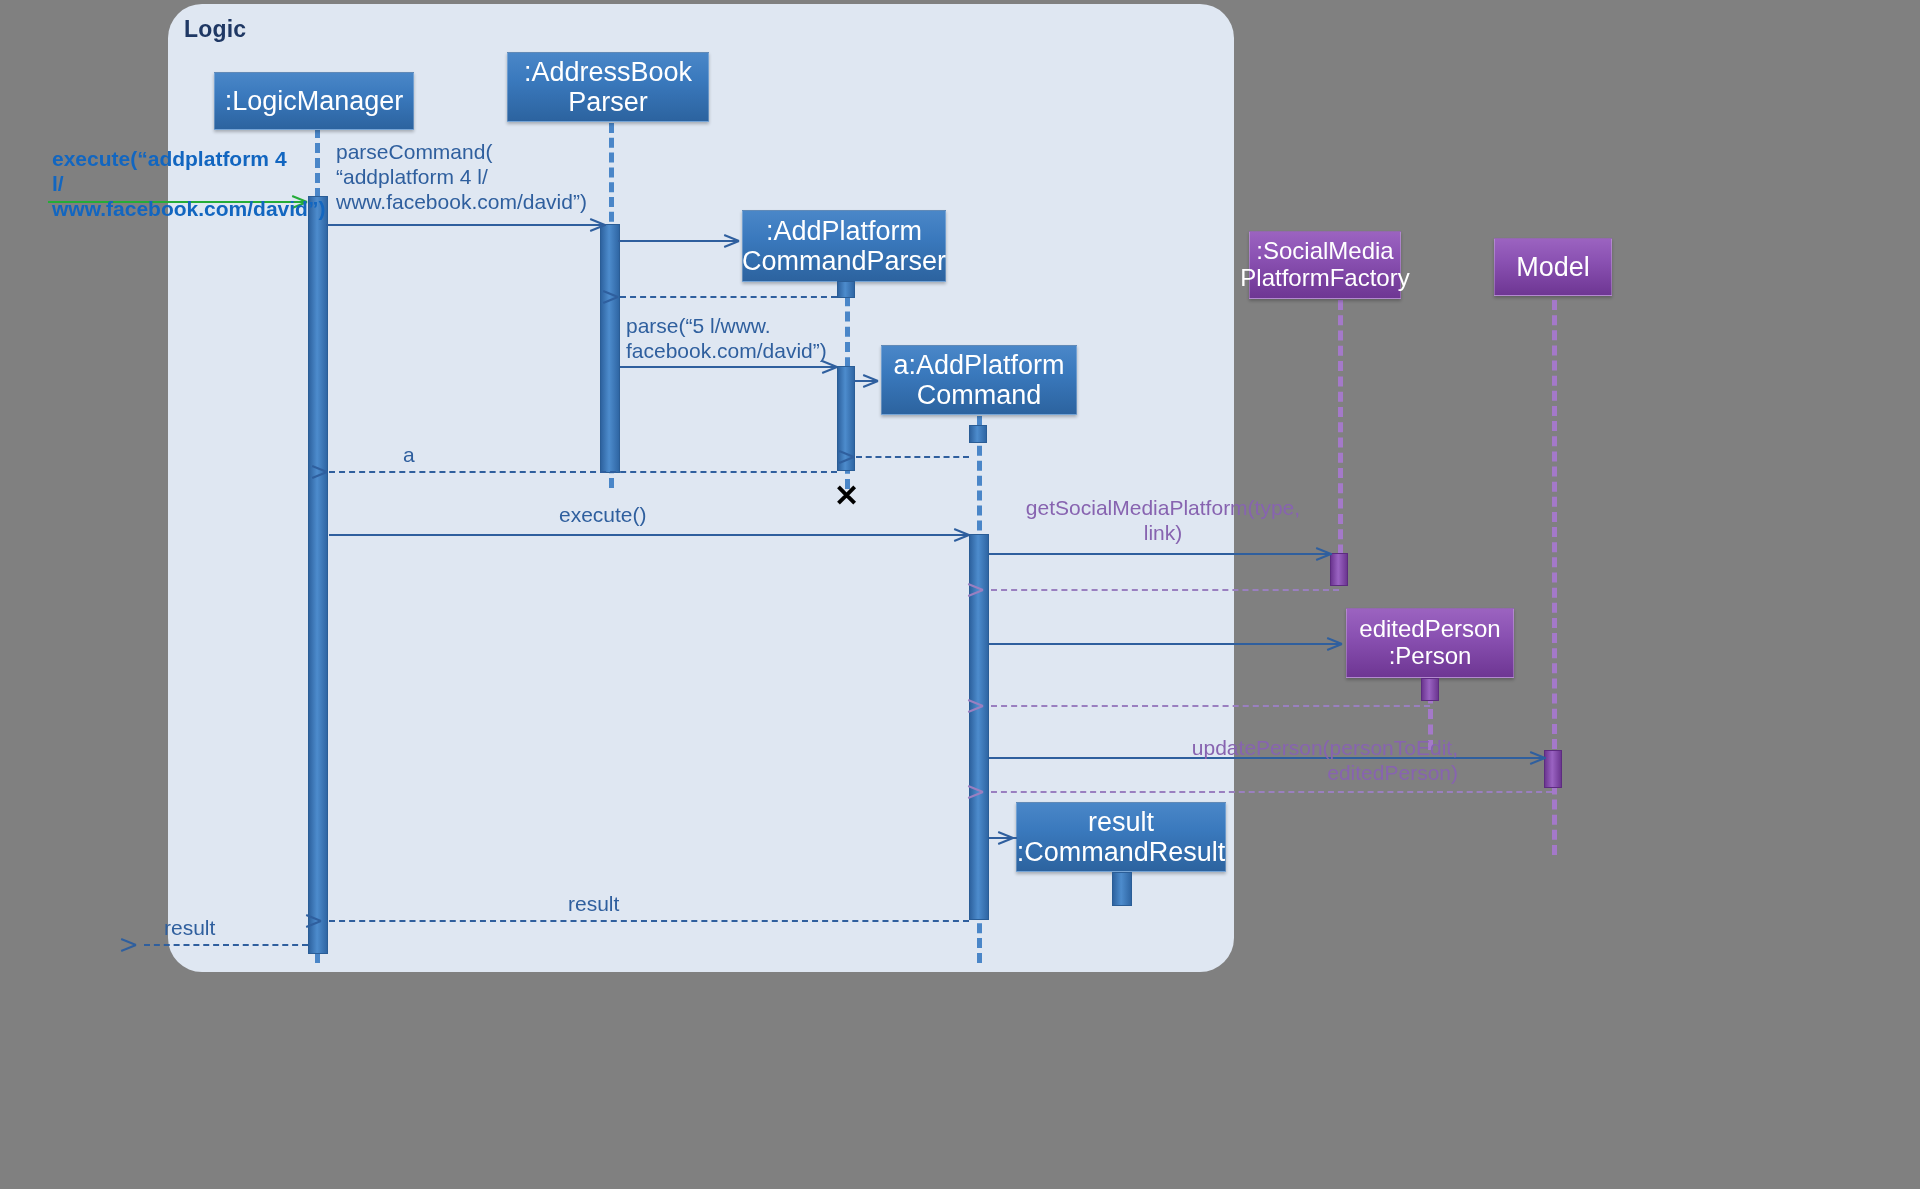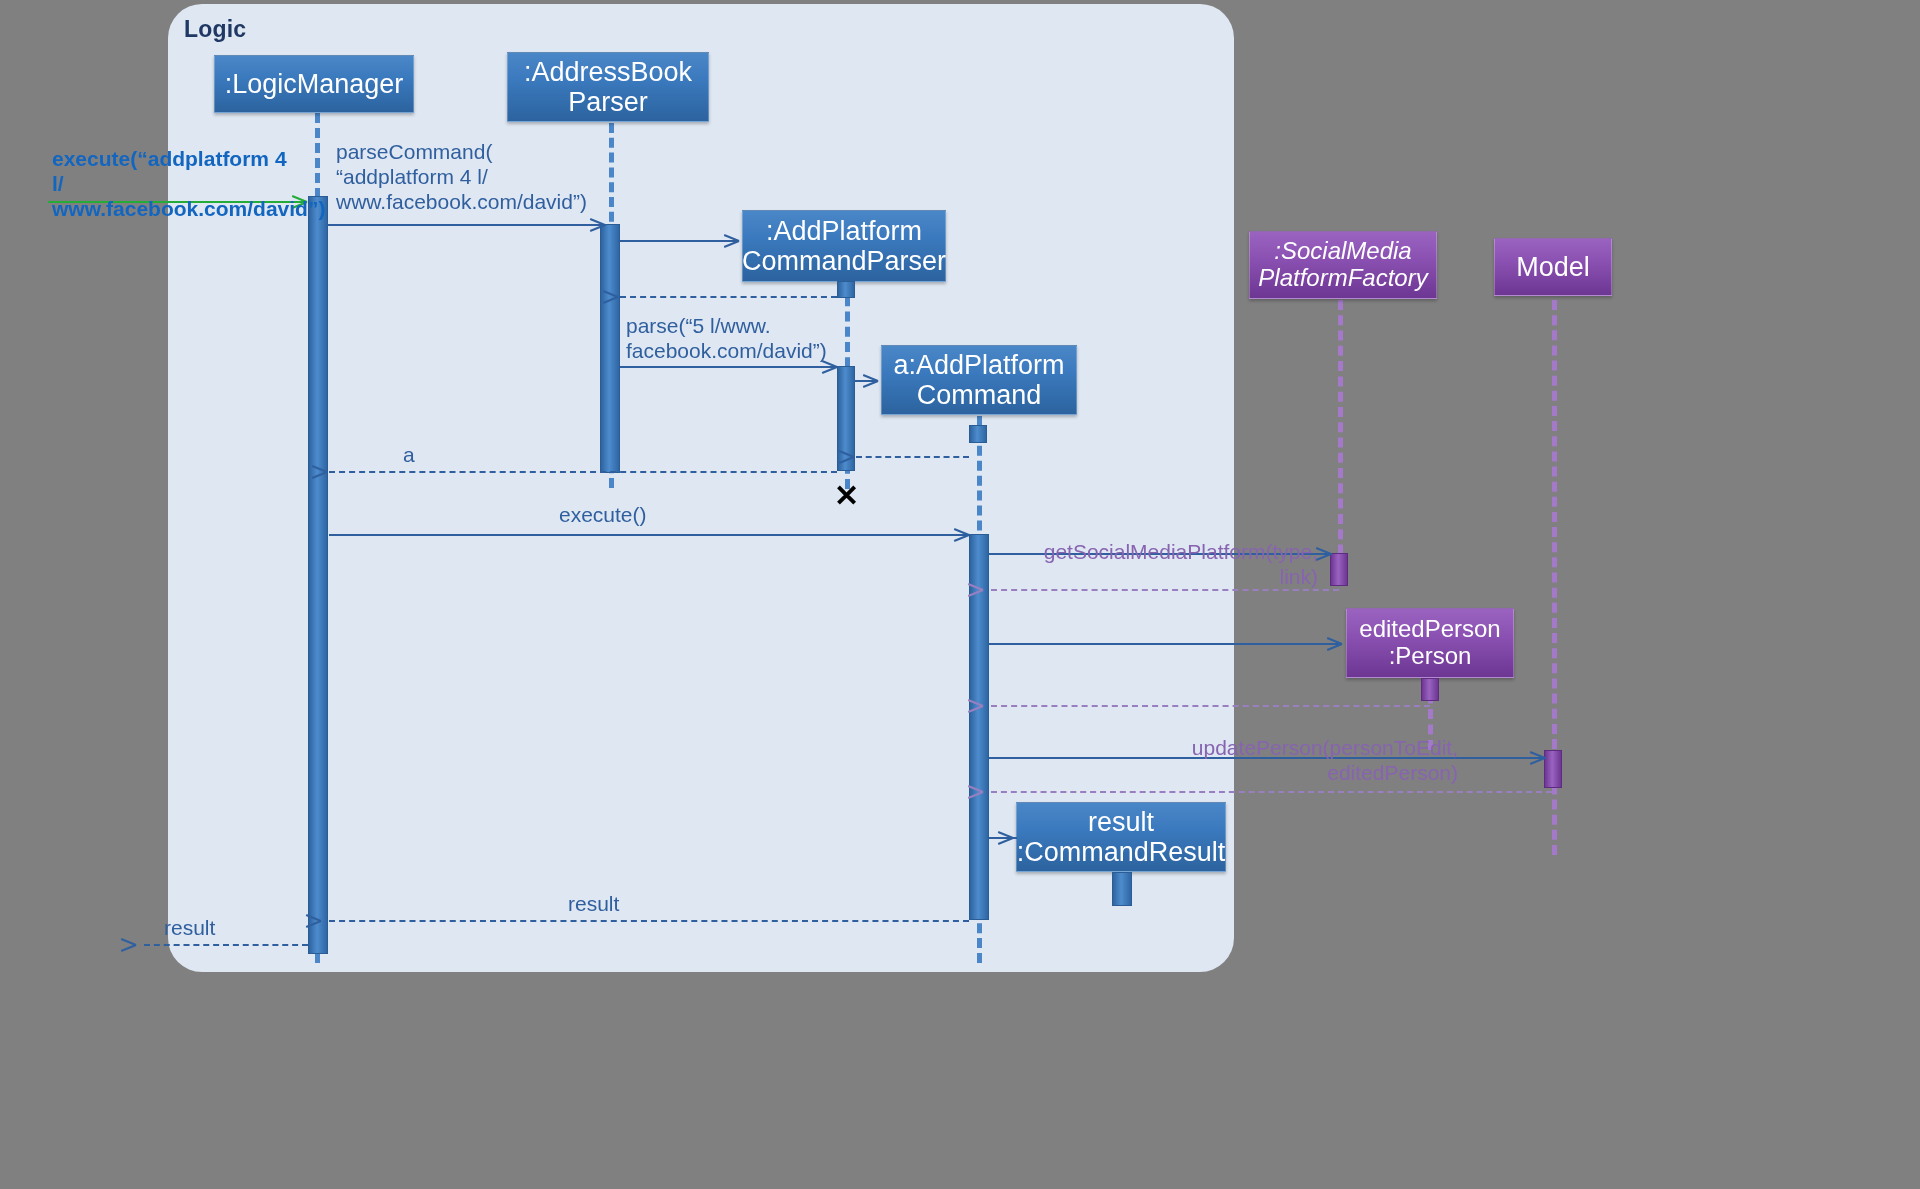--- a/index.html
+++ b/index.html
@@ -128,40 +128,40 @@
 
   <div class="lifeline" style="left:267px;top:113px;height:850px;"></div>
   <div class="lifeline" style="left:561px;top:123px;height:365px;"></div>
   <div class="lifeline" style="left:797px;top:281px;height:208px;"></div>
   <div class="lifeline" style="left:929px;top:416px;height:547px;"></div>
   <div class="lifeline purple" style="left:1290px;top:300px;height:285px;"></div>
   <div class="lifeline purple" style="left:1504px;top:300px;height:555px;"></div>
   <div class="lifeline purple" style="left:1380px;top:678px;height:72px;"></div>
   <div class="lifeline" style="left:1073px;top:872px;height:30px;"></div>
 
-  <div class="lbox blue" style="left:166px;top:55px;width:200px;height:58px;">
+  <div class="lbox blue" style="left:166px;top:72px;width:200px;height:58px;">
     <span>:LogicManager</span>
   </div>
 
   <div class="lbox blue" style="left:459px;top:52px;width:202px;height:70px;">
     <span style="white-space:pre-line;">:AddressBook
 Parser</span>
   </div>
 
   <div class="lbox blue" style="left:694px;top:210px;width:204px;height:72px;">
     <span style="white-space:pre-line;">:AddPlatform
 CommandParser</span>
   </div>
 
   <div class="lbox blue" style="left:833px;top:345px;width:196px;height:70px;">
     <span style="white-space:pre-line;">a:AddPlatform
 Command</span>
   </div>
 
-  <div class="lbox purple" style="left:1201px;top:231px;width:188px;height:68px;font-style:italic;">
+  <div class="lbox purple" style="left:1201px;top:231px;width:152px;height:68px;">
     <span style="white-space:pre-line;font-size:24px;">:SocialMedia
 PlatformFactory</span>
   </div>
 
   <div class="lbox purple" style="left:1446px;top:238px;width:118px;height:58px;">
     <span>Model</span>
   </div>
 
   <div class="lbox purple" style="left:1298px;top:608px;width:168px;height:70px;">
     <span style="white-space:pre-line;font-size:24px;">editedPerson
@@ -224,21 +224,21 @@
   <div class="mlabel" style="left:355px;top:443px;width:120px;">a</div>
 
   <div class="destroy" style="left:786px;top:481px;">✕</div>
 
   <div class="msg" style="left:281px;top:534px;width:640px;"></div>
   <div class="arrowhead right" style="left:905px;top:526px;"></div>
   <div class="mlabel" style="left:511px;top:503px;width:200px;">execute()</div>
 
   <div class="msg" style="left:941px;top:553px;width:343px;"></div>
   <div class="arrowhead right" style="left:1267px;top:545px;"></div>
-  <div class="mlabel purple" style="left:960px;top:540px;width:310px;text-align:right;">getSocialMediaPlatform(type, link)</div>
+  <div class="mlabel purple" style="left:960px;top:496px;width:310px;text-align:center;">getSocialMediaPlatform(type, link)</div>
 
   <div class="msg purple-dash" style="left:943px;top:589px;width:348px;"></div>
   <div class="arrowhead left purple" style="left:935px;top:581px;"></div>
 
   <div class="msg" style="left:941px;top:643px;width:353px;"></div>
   <div class="arrowhead right" style="left:1278px;top:635px;"></div>
 
   <div class="msg purple-dash" style="left:943px;top:705px;width:439px;"></div>
   <div class="arrowhead left purple" style="left:935px;top:697px;"></div>
 

